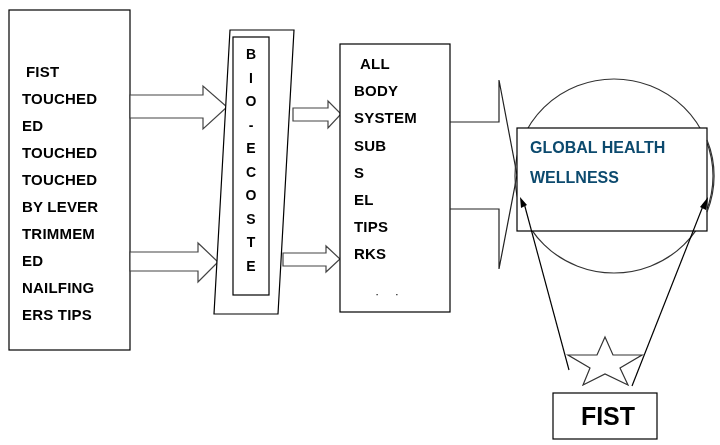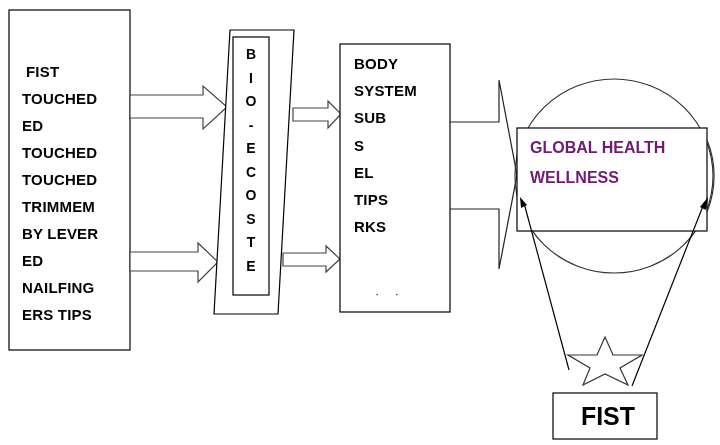--- a/index.html
+++ b/index.html
@@ -5,21 +5,21 @@
     html, body { margin: 0; padding: 0; background: #ffffff; }
     body { width: 720px; height: 445px; position: relative; overflow: hidden;
            font-family: "Liberation Sans", sans-serif; }
     svg#diagram { position: absolute; left: 0; top: 0; }
     .box-text { position: absolute; font-family: "Liberation Sans", sans-serif; font-weight: bold;
                 color: #000; font-size: 15px; line-height: 27px; letter-spacing: 0.2px; }
     .vert-text { position: absolute; font-family: "Liberation Sans", sans-serif; font-weight: bold;
                  color: #000; font-size: 14px; text-align: center; }
     .vert-text span { display: block; height: 23.5px; line-height: 23.5px; }
     .ghw-text { position: absolute; font-family: "Liberation Sans", sans-serif; font-weight: bold;
-                font-size: 16px; line-height: 30px; color: #701a75; }
+                font-size: 16px; line-height: 30px; color: #0c4a6e; }
     .fist-label { position: absolute; font-family: "Liberation Sans", sans-serif; font-weight: bold;
                   font-size: 25px; color: #000; text-align: center; }
   </style>
 </head>
 <body>
 
 <svg id="diagram" width="720" height="445" viewBox="0 0 720 445">
 
   <rect x="9" y="10" width="121" height="340" fill="#fff" stroke="#000" stroke-width="1.2"></rect>
 
@@ -51,41 +51,42 @@
 
   <rect x="553" y="393" width="104" height="46" fill="#fff" stroke="#000" stroke-width="1.2"></rect>
 </svg>
 
 <div class="box-text" style="left:22px; top:58px;">
   <div style="padding-left:4px">FIST</div>
   <div>TOUCHED</div>
   <div>ED</div>
   <div>TOUCHED</div>
   <div>TOUCHED</div>
+  <div>BY LEVER</div>
   <div>TRIMMEM</div>
-  <div>BY LEVER</div>
   <div>ED</div>
   <div>NAILFING</div>
   <div>ERS TIPS</div>
 </div>
 
 <div class="vert-text" style="left:233px; top:43px; width:36px;">
   <span>B</span>
   <span>I</span>
   <span>O</span>
   <span>-</span>
   <span>E</span>
   <span>C</span>
   <span>O</span>
   <span>S</span>
   <span>T</span>
   <span>E</span>
 </div>
 
 <div class="box-text" style="left:354px; top:50px; line-height:27.2px;">
+  <div style="padding-left:6px">ALL</div>
   <div>BODY</div>
   <div>SYSTEM</div>
   <div>SUB</div>
   <div>S</div>
   <div>EL</div>
   <div>TIPS</div>
   <div>RKS</div>
 </div>
 <div class="box-text" style="left:376px; top:290px; font-size:8px; line-height:10px; white-space:pre;">·       ·</div>
 

